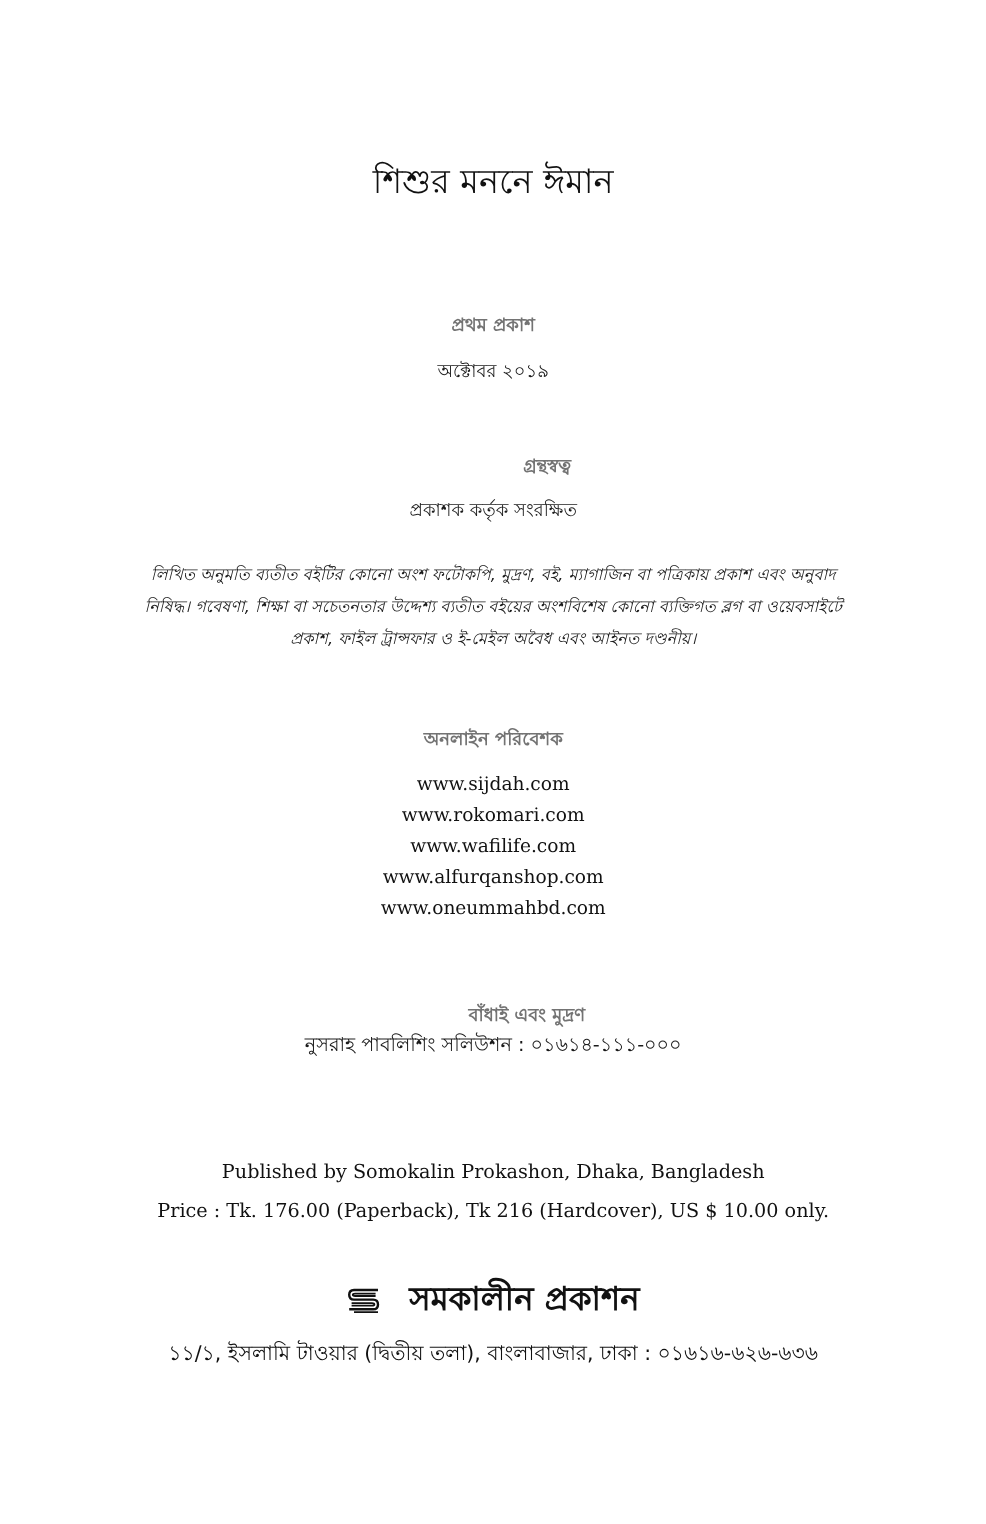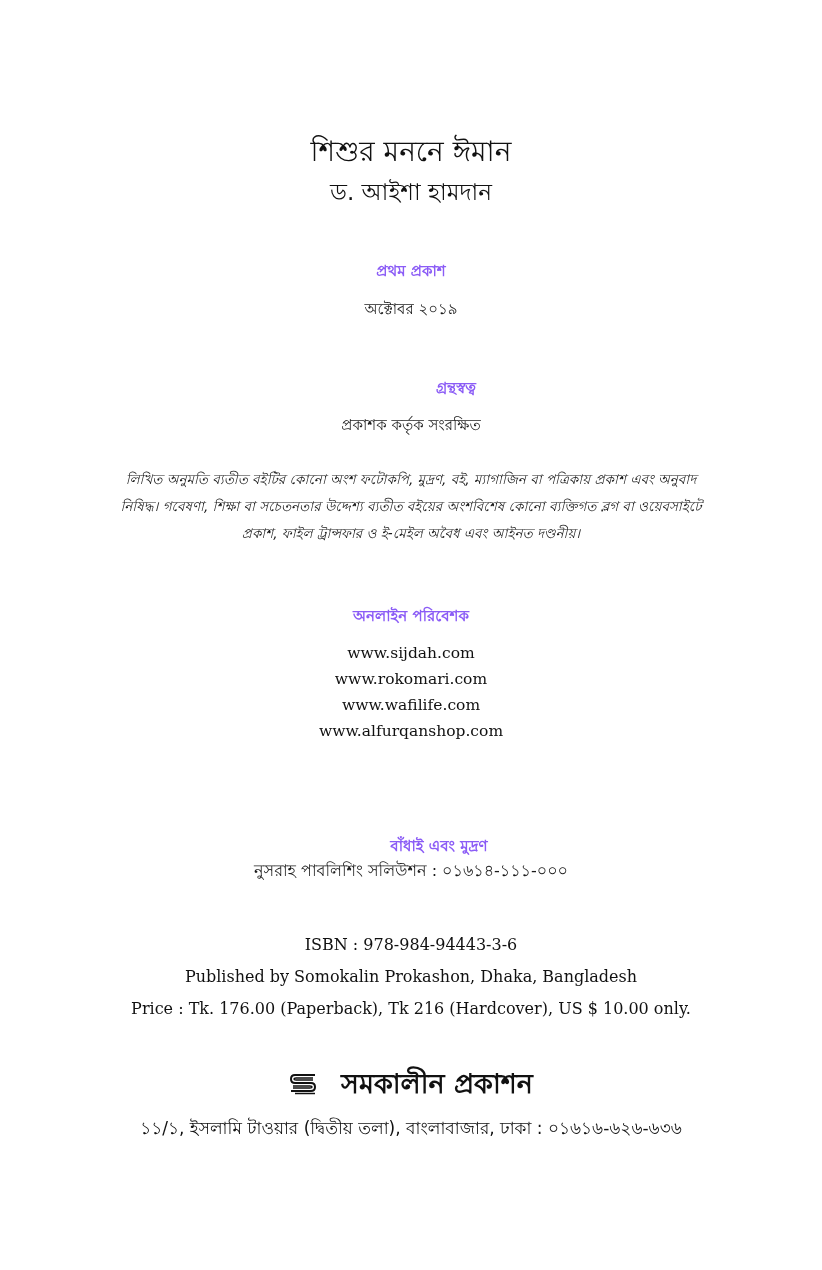--- a/index.html
+++ b/index.html
@@ -38,21 +38,21 @@
     .author {
       top: 176px;
       font-size: 23px;
       line-height: 32px;
       color: #111;
     }
     .heading {
       font-size: 15px;
       font-weight: bold;
       line-height: 22px;
-      color: #8b5cf6;
+      color: #737373;
     }
     .body-text {
       font-size: 15px;
       line-height: 22px;
       color: #1a1a1a;
     }
     .notice {
       position: absolute;
       left: 100px;
       width: 622px;
@@ -111,46 +111,45 @@
       line-height: 28px;
       color: #111;
     }
   </style>
 </head>
 <body>
 
 <div class="page">
 
   <div class="line title">শিশুর মননে ঈমান</div>
-  <div class="line author">ড. আইশা হামদান</div>
 
   <div class="line heading" style="top:260px;">প্রথম প্রকাশ</div>
   <div class="line body-text" style="top:298px;">অক্টোবর ২০১৯</div>
 
   <div class="line heading" style="top:377px;padding-left:45px;">গ্রন্থস্বত্ব</div>
   <div class="line body-text" style="top:414px;">প্রকাশক কর্তৃক সংরক্ষিত</div>
 
   <div class="notice">
     <span>লিখিত অনুমতি ব্যতীত বইটির কোনো অংশ ফটোকপি, মুদ্রণ, বই, ম্যাগাজিন বা পত্রিকায় প্রকাশ এবং অনুবাদ</span>
     <span>নিষিদ্ধ। গবেষণা, শিক্ষা বা সচেতনতার উদ্দেশ্য ব্যতীত বইয়ের অংশবিশেষ কোনো ব্যক্তিগত ব্লগ বা ওয়েবসাইটে</span>
     <span>প্রকাশ, ফাইল ট্রান্সফার ও ই-মেইল অবৈধ এবং আইনত দণ্ডনীয়।</span>
   </div>
 
   <div class="line heading" style="top:605px;">অনলাইন পরিবেশক</div>
   <div class="urls">
     <div class="url">www.sijdah.com</div>
     <div class="url">www.rokomari.com</div>
     <div class="url">www.wafilife.com</div>
     <div class="url">www.alfurqanshop.com</div>
+    <div class="url">www.oneummahbd.com</div>
   </div>
 
   <div class="line heading" style="top:835px;padding-left:28px;">বাঁধাই এবং মুদ্রণ</div>
   <div class="line body-text" style="top:860px;font-size:16px;">নুসরাহ পাবলিশিং সলিউশন : ০১৬১৪-১১১-০০০</div>
 
-  <div class="line eng" style="top:929px;">ISBN : 978-984-94443-3-6</div>
   <div class="line eng" style="top:961px;">Published by Somokalin Prokashon, Dhaka, Bangladesh</div>
   <div class="line eng" style="top:993px;">Price : Tk. 176.00 (Paperback), Tk 216 (Hardcover), US $ 10.00 only.</div>
 
   <div class="publisher-logo">
     <span class="logo-mark">
       <svg width="28" height="22" viewBox="0 0 28 22">
         <path d="M26 2 H6 Q2 2 2 6 Q2 10 6 10 H22 Q26 10 26 14 Q26 18 22 18 H2" fill="none" stroke="#111" stroke-width="2"></path>
         <path d="M24 5 H7 Q5 5 5 6 Q5 7 7 7 H24" fill="none" stroke="#111" stroke-width="1.5"></path>
         <path d="M4 13 H21 Q23 13 23 14 Q23 15 21 15 H4" fill="none" stroke="#111" stroke-width="1.5"></path>
         <path d="M26 20.5 H6" fill="none" stroke="#111" stroke-width="1.5"></path>

